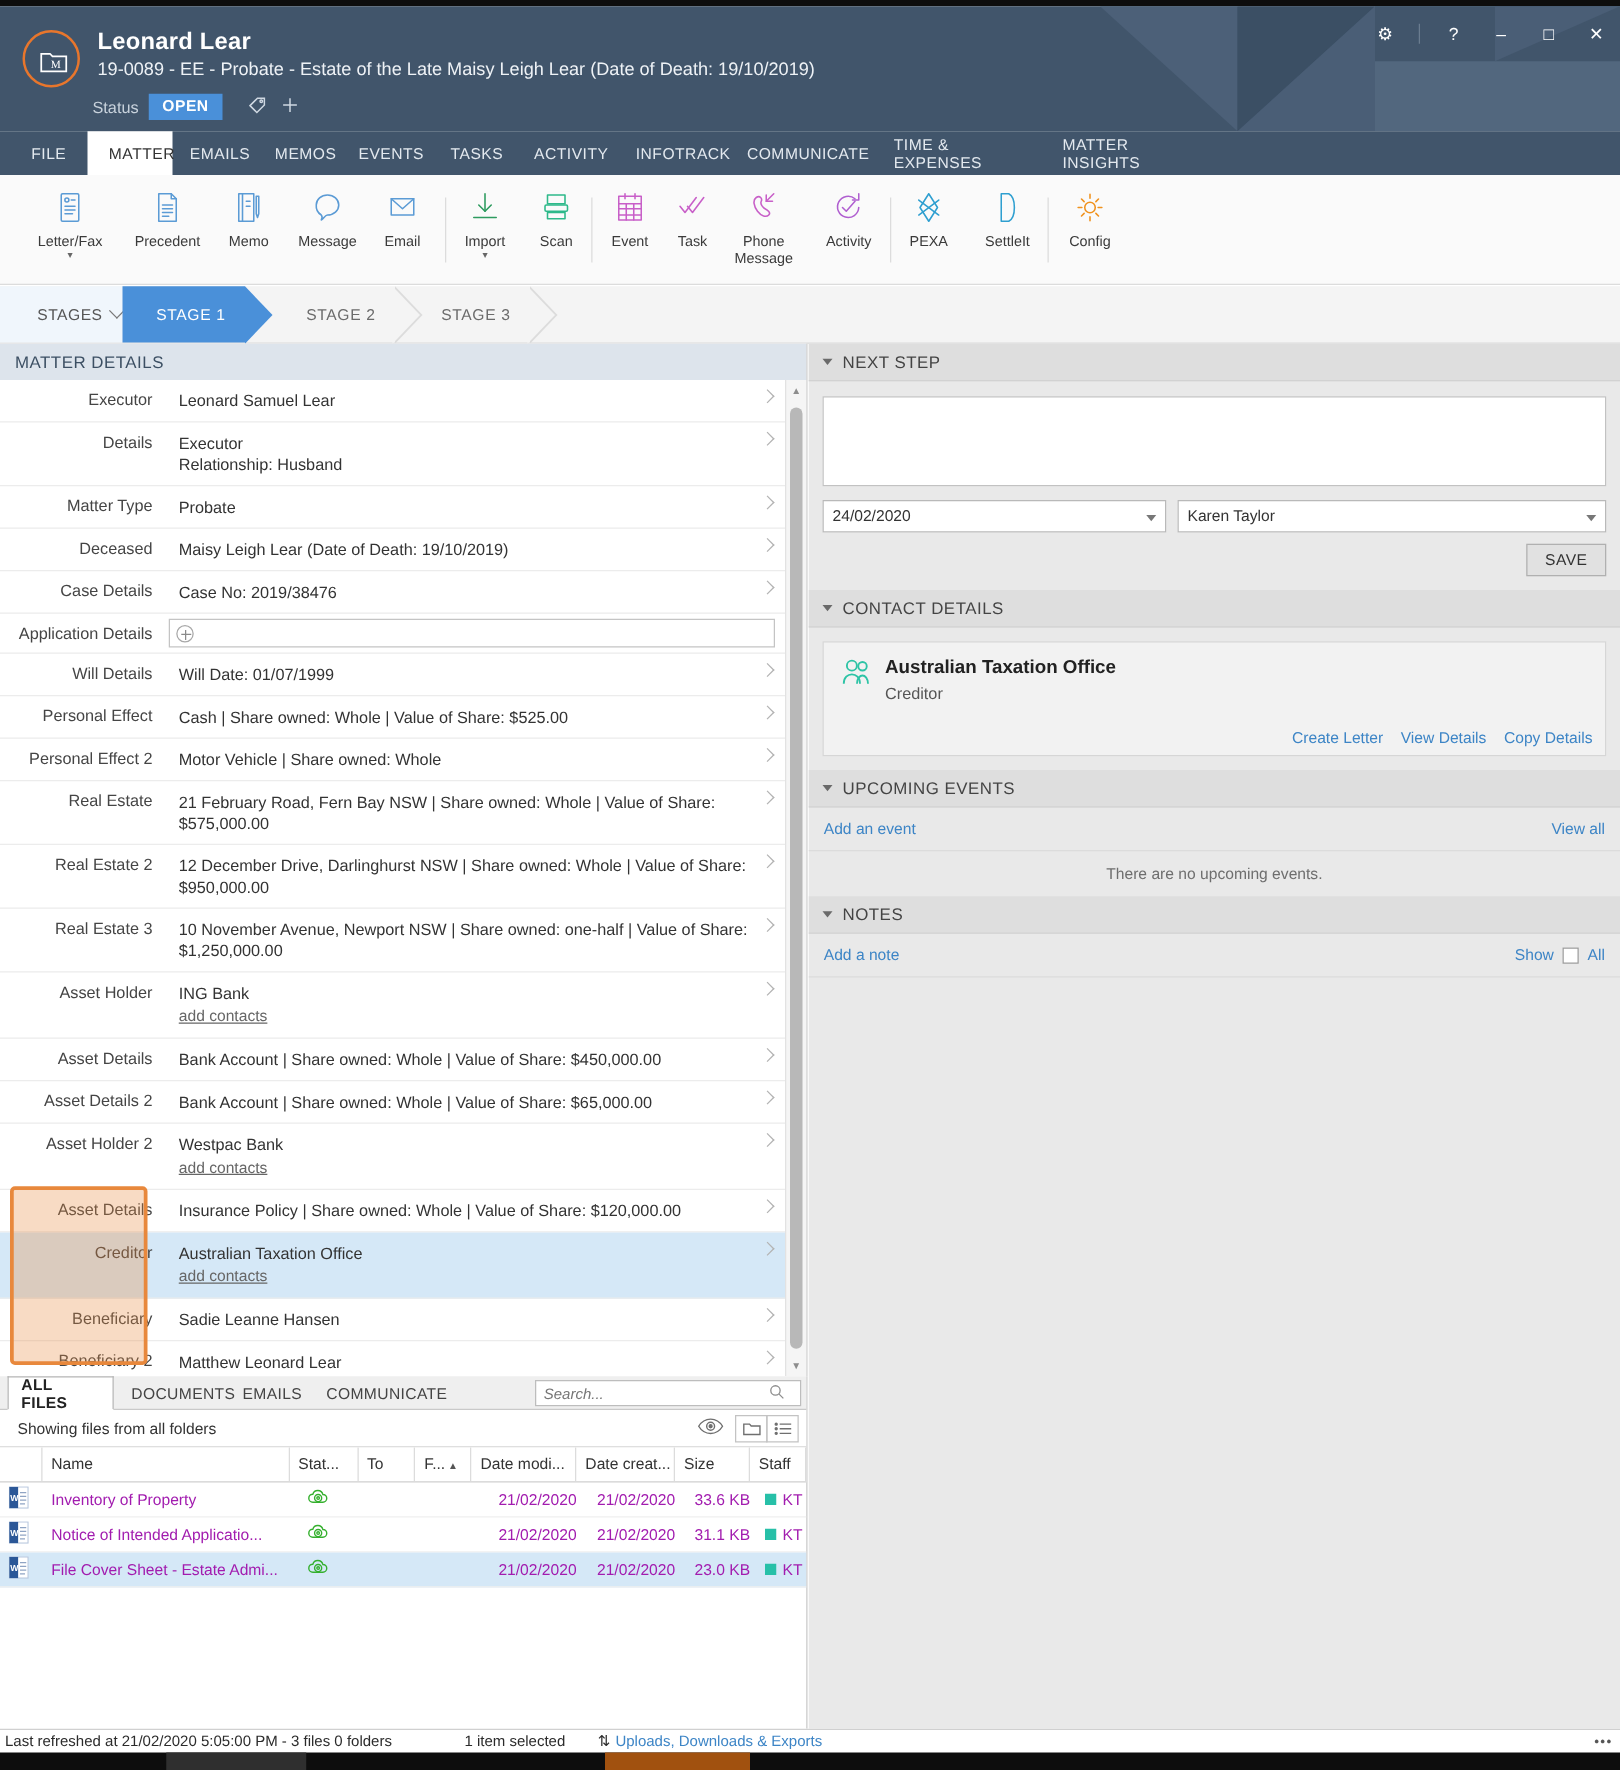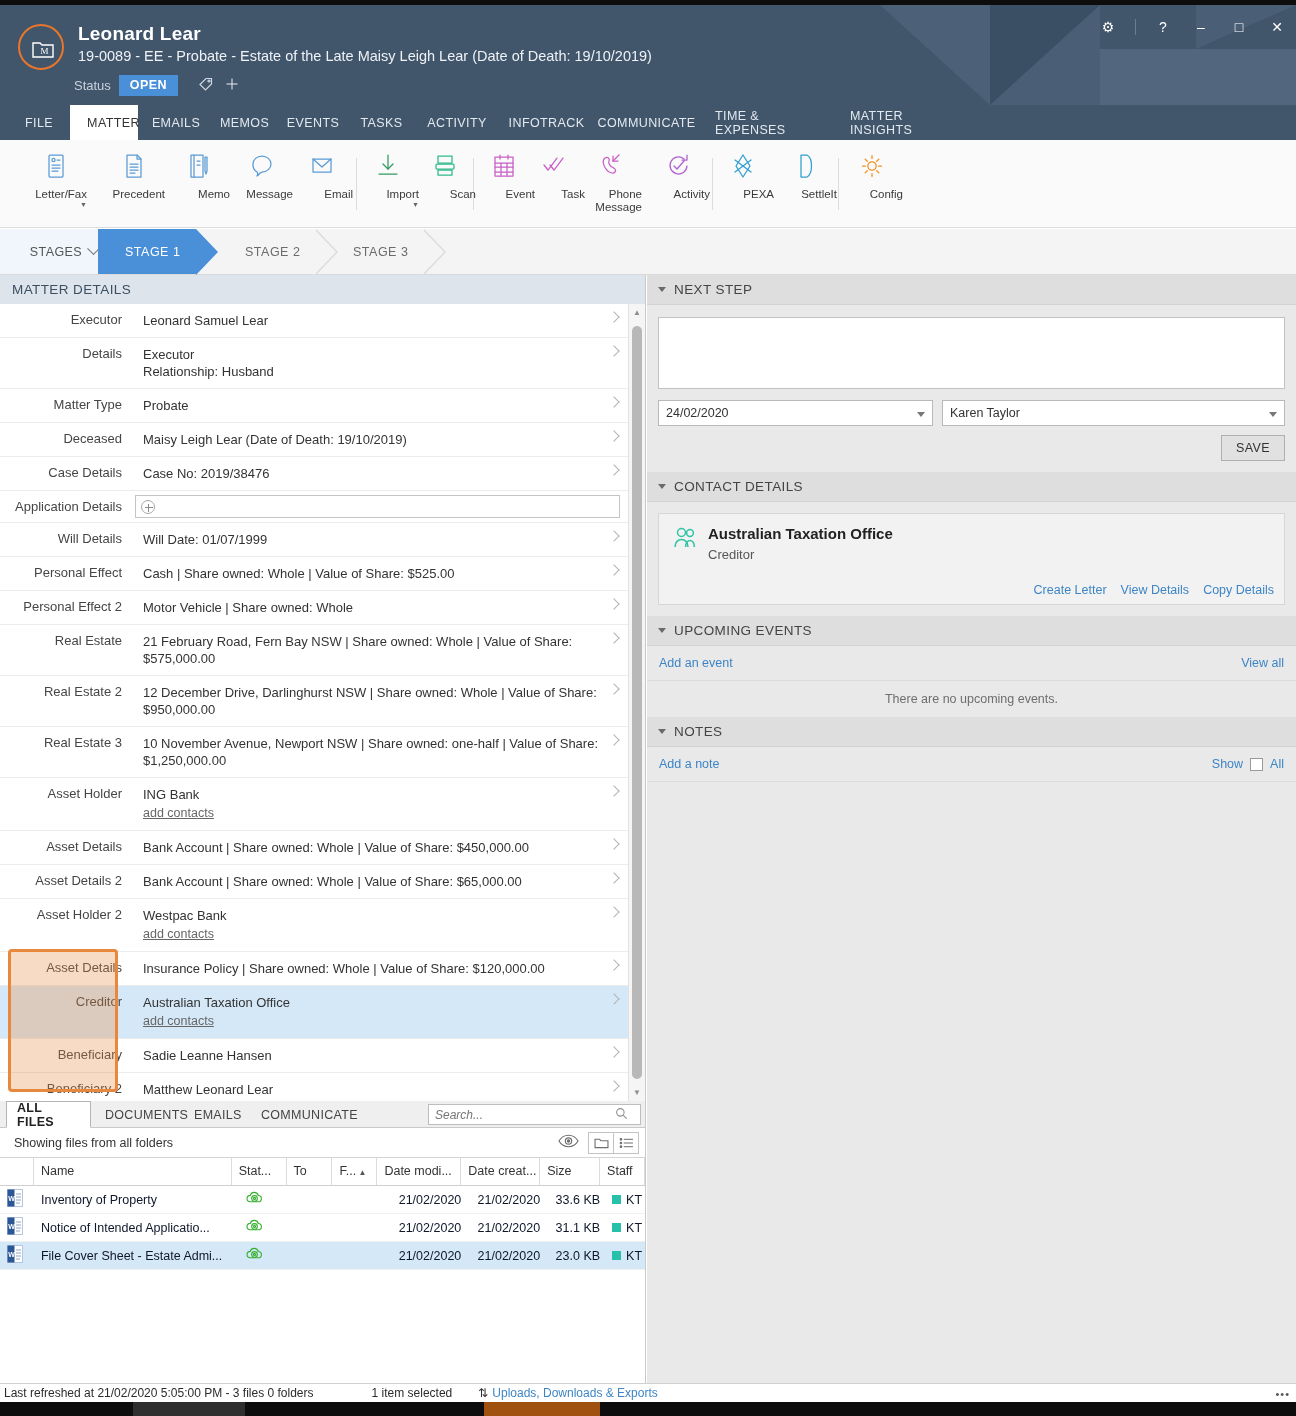--- a/index.html
+++ b/index.html
@@ -37,21 +37,21 @@
 
   
   .tabs { position:absolute; left:0; top:105px; width:1296px; height:35px; background:#41556b; }
   .tab { position:absolute; top:0; height:35px; display:flex; align-items:center; justify-content:center;
          color:#e3e9ef; font-size:12.5px; letter-spacing:.4px; padding:0 13px; }
   .tab.active { background:#fff; color:#333; font-weight:400;padding-left:32px; }
 
   
   .ribbon { position:absolute; left:0; top:140px; width:1296px; height:88px;
             background:#fafafa; border-bottom:1px solid #dcdcdc; }
-  .ritem { position:absolute; top:6px; width:62px; text-align:right; }
+  .ritem { position:absolute; top:6px; width:62px; text-align:center; }
   .ritem .glyph { height:40px; display:flex; align-items:center; justify-content:center; }
   .ritem .rlabel { font-size:11.5px; color:#3a3a3a; line-height:13px; margin-top:2px; }
   .ritem .caret { font-size:7px; color:#666; line-height:8px; }
   .rsep { position:absolute; top:18px; width:1px; height:52px; background:#dcdcdc; }
 
   
   .stagebar { position:absolute; left:0; top:229px; width:1296px; height:46px;
               background:#f4f4f4; border-bottom:1px solid #d9d9d9; }
   .stages-btn { position:absolute; left:0; top:0; width:98px; height:45px; background:#f0f6fc;
                 display:flex; align-items:center; justify-content:flex-end; gap:7px;
@@ -133,21 +133,21 @@
   .fsearch { position:absolute; right:4px; top:3px; width:213px; height:21px; background:#fff;
              border:1px solid #bdbdbd; display:flex; align-items:center; padding:0 6px; }
   .fsearch input { border:0; outline:0; font-size:12px; font-style:italic; color:#7f1d1d; width:180px;
                    font-family:"Liberation Sans", sans-serif; background:transparent; }
   .fbar { height:30px; background:#fff; border-bottom:1px solid #d5d5d5; display:flex;
           align-items:center; justify-content:space-between; padding:0 6px 0 14px; font-size:12.5px; color:#333; }
   .fbtns { display:flex; align-items:center; gap:9px; }
   .fbtn { width:26px; height:22px; border:1px solid #c3c3c3; display:flex; align-items:center; justify-content:center; }
   .fhead { height:28px; background:#fff; border-bottom:1px solid #cfcfcf; display:flex; font-size:12.5px; color:#333; }
   .fhc { border-right:1px solid #dcdcdc; padding:6px 0 0 7px; overflow:hidden; white-space:nowrap; }
-  .frow { height:28px; display:flex; align-items:center; font-size:12.5px; color:#0f172a;
+  .frow { height:28px; display:flex; align-items:center; font-size:12.5px; color:#a21caf;
           border-bottom:1px solid #f0f0f0; }
   .frow.sel { background:#d5e8f7; }
   .fcell { padding-left:7px; overflow:hidden; white-space:nowrap; }
   .sqteal { width:9px; height:9px; background:#27c0a8; display:inline-block; margin-right:5px; }
 
   .statusbar { position:absolute; left:0; top:1383px; width:1296px; height:19px;
                background:#fff; border-top:1px solid #d0d0d0; font-size:12px; color:#2b2b2b;
                display:flex; align-items:center; }
   .sbdots { position:absolute; right:6px; top:4px; color:#555; font-size:11px; letter-spacing:1px; }
   .taskbar { position:absolute; left:0; top:1402px; width:1296px; height:14px; background:#0d0d0d; }

